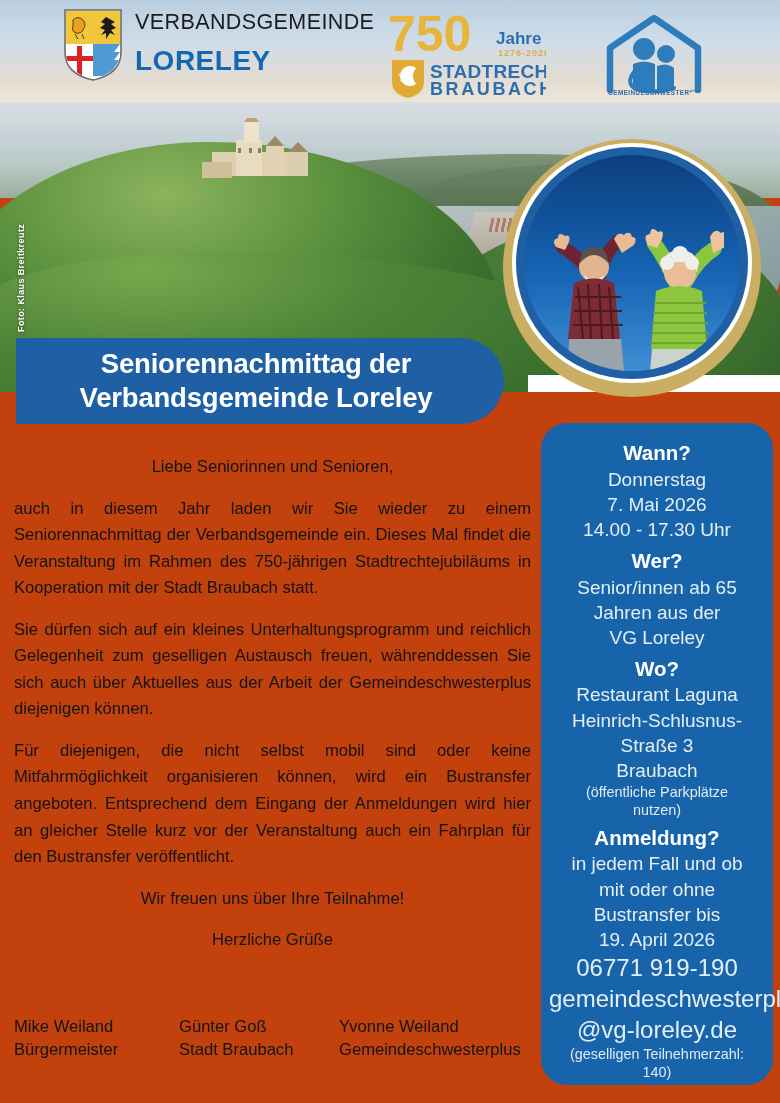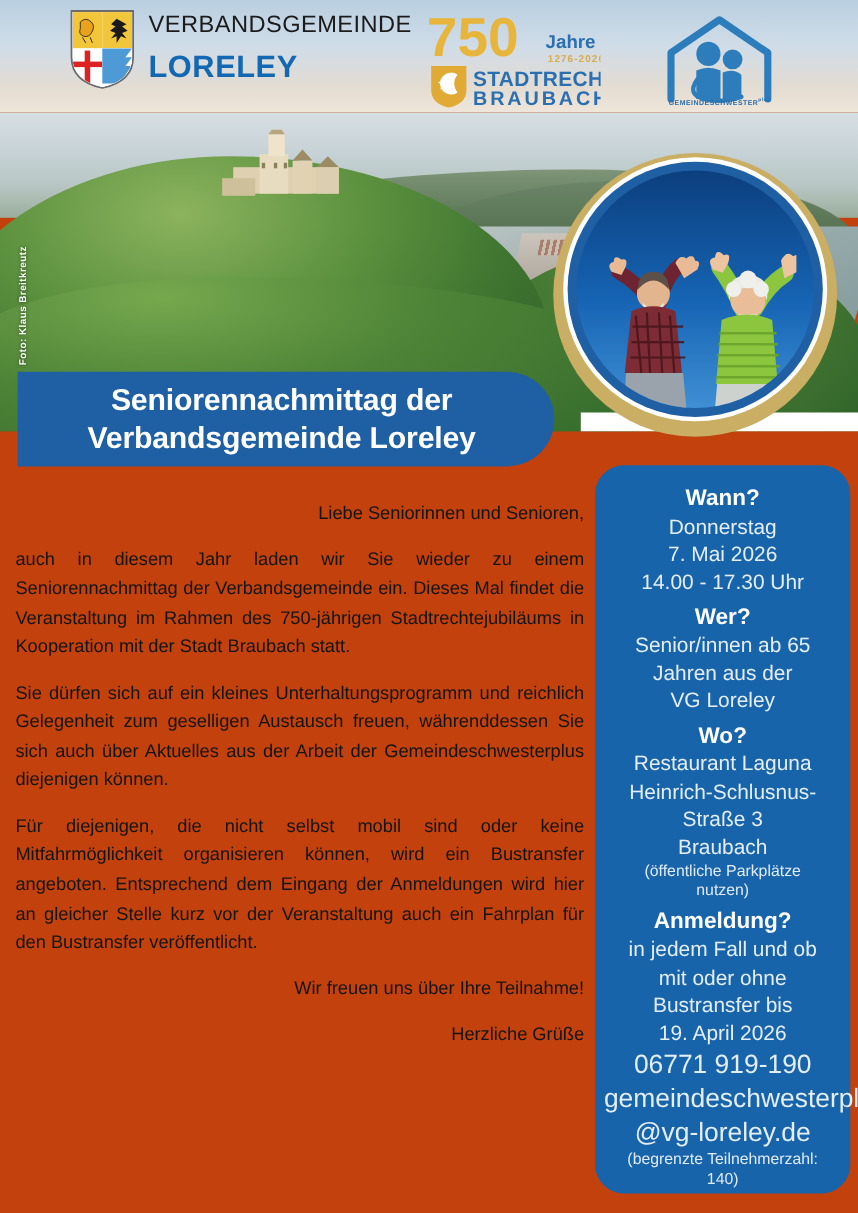--- a/index.html
+++ b/index.html
@@ -127,21 +127,21 @@
   }
 
   
   .body-col {
     position:absolute; left:14px; top:454px; width:517px;
   }
   .body-col p {
     font-size:16.6px; line-height:1.60; color:#141414;
     text-align:justify; margin-bottom:15px;
   }
-  .body-col p.nojust { text-align:right; }
+  .body-col p.nojust { text-align:center; }
   .sig {
     position:absolute; left:14px; top:1016px; width:520px;
     display:flex; font-size:16.6px; color:#141414; line-height:1.38;
   }
   .sig .c1 { width:165px; }
   .sig .c2 { width:160px; }
   .sig .c3 { width:195px; }
 
   
   .info-panel {
@@ -299,20 +299,34 @@
 
   <div class="body-col">
     <p class="nojust">Liebe Seniorinnen und Senioren,</p>
     <p>auch in diesem Jahr laden wir Sie wieder zu einem Seniorennachmittag der Verbandsgemeinde ein. Dieses Mal findet die Veranstaltung im Rahmen des 750-jährigen Stadtrechtejubiläums in Kooperation mit der Stadt Braubach statt.</p>
     <p>Sie dürfen sich auf ein kleines Unterhaltungsprogramm und reichlich Gelegenheit zum geselligen Austausch freuen, währenddessen Sie sich auch über Aktuelles aus der Arbeit der Gemeindeschwesterplus diejenigen können.</p>
     <p>Für diejenigen, die nicht selbst mobil sind oder keine Mitfahrmöglichkeit organisieren können, wird ein Bustransfer angeboten. Entsprechend dem Eingang der Anmeldungen wird hier an gleicher Stelle kurz vor der Veranstaltung auch ein Fahrplan für den Bustransfer veröffentlicht.</p>
     <p class="nojust">Wir freuen uns über Ihre Teilnahme!</p>
     <p class="nojust">Herzliche Grüße</p>
   </div>
 
+  <div class="sig">
+    <div class="c1">
+      <div>Mike Weiland</div>
+      <div>Bürgermeister</div>
+    </div>
+    <div class="c2">
+      <div>Günter Goß</div>
+      <div>Stadt Braubach</div>
+    </div>
+    <div class="c3">
+      <div>Yvonne Weiland</div>
+      <div>Gemeindeschwesterplus</div>
+    </div>
+  </div>
 
   <div class="info-panel">
     <div class="q">Wann?</div>
     <div class="a">Donnerstag</div>
     <div class="a">7. Mai 2026</div>
     <div class="a">14.00 - 17.30 Uhr</div>
 
     <div class="q">Wer?</div>
     <div class="a">Senior/innen ab 65</div>
     <div class="a">Jahren aus der</div>
@@ -327,17 +341,17 @@
     <div class="small">nutzen)</div>
 
     <div class="q">Anmeldung?</div>
     <div class="a">in jedem Fall und ob</div>
     <div class="a">mit oder ohne</div>
     <div class="a">Bustransfer bis</div>
     <div class="a">19. April 2026</div>
     <div class="mid">06771 919-190</div>
     <div class="mid">gemeindeschwesterplus</div>
     <div class="mid">@vg-loreley.de</div>
-    <div class="small">(begrenzte Teilnehmerzahl:</div>
+    <div class="small">(geselligen Teilnehmerzahl:</div>
     <div class="small">140)</div>
   </div>
 
 </div>
 
 </body></html>

